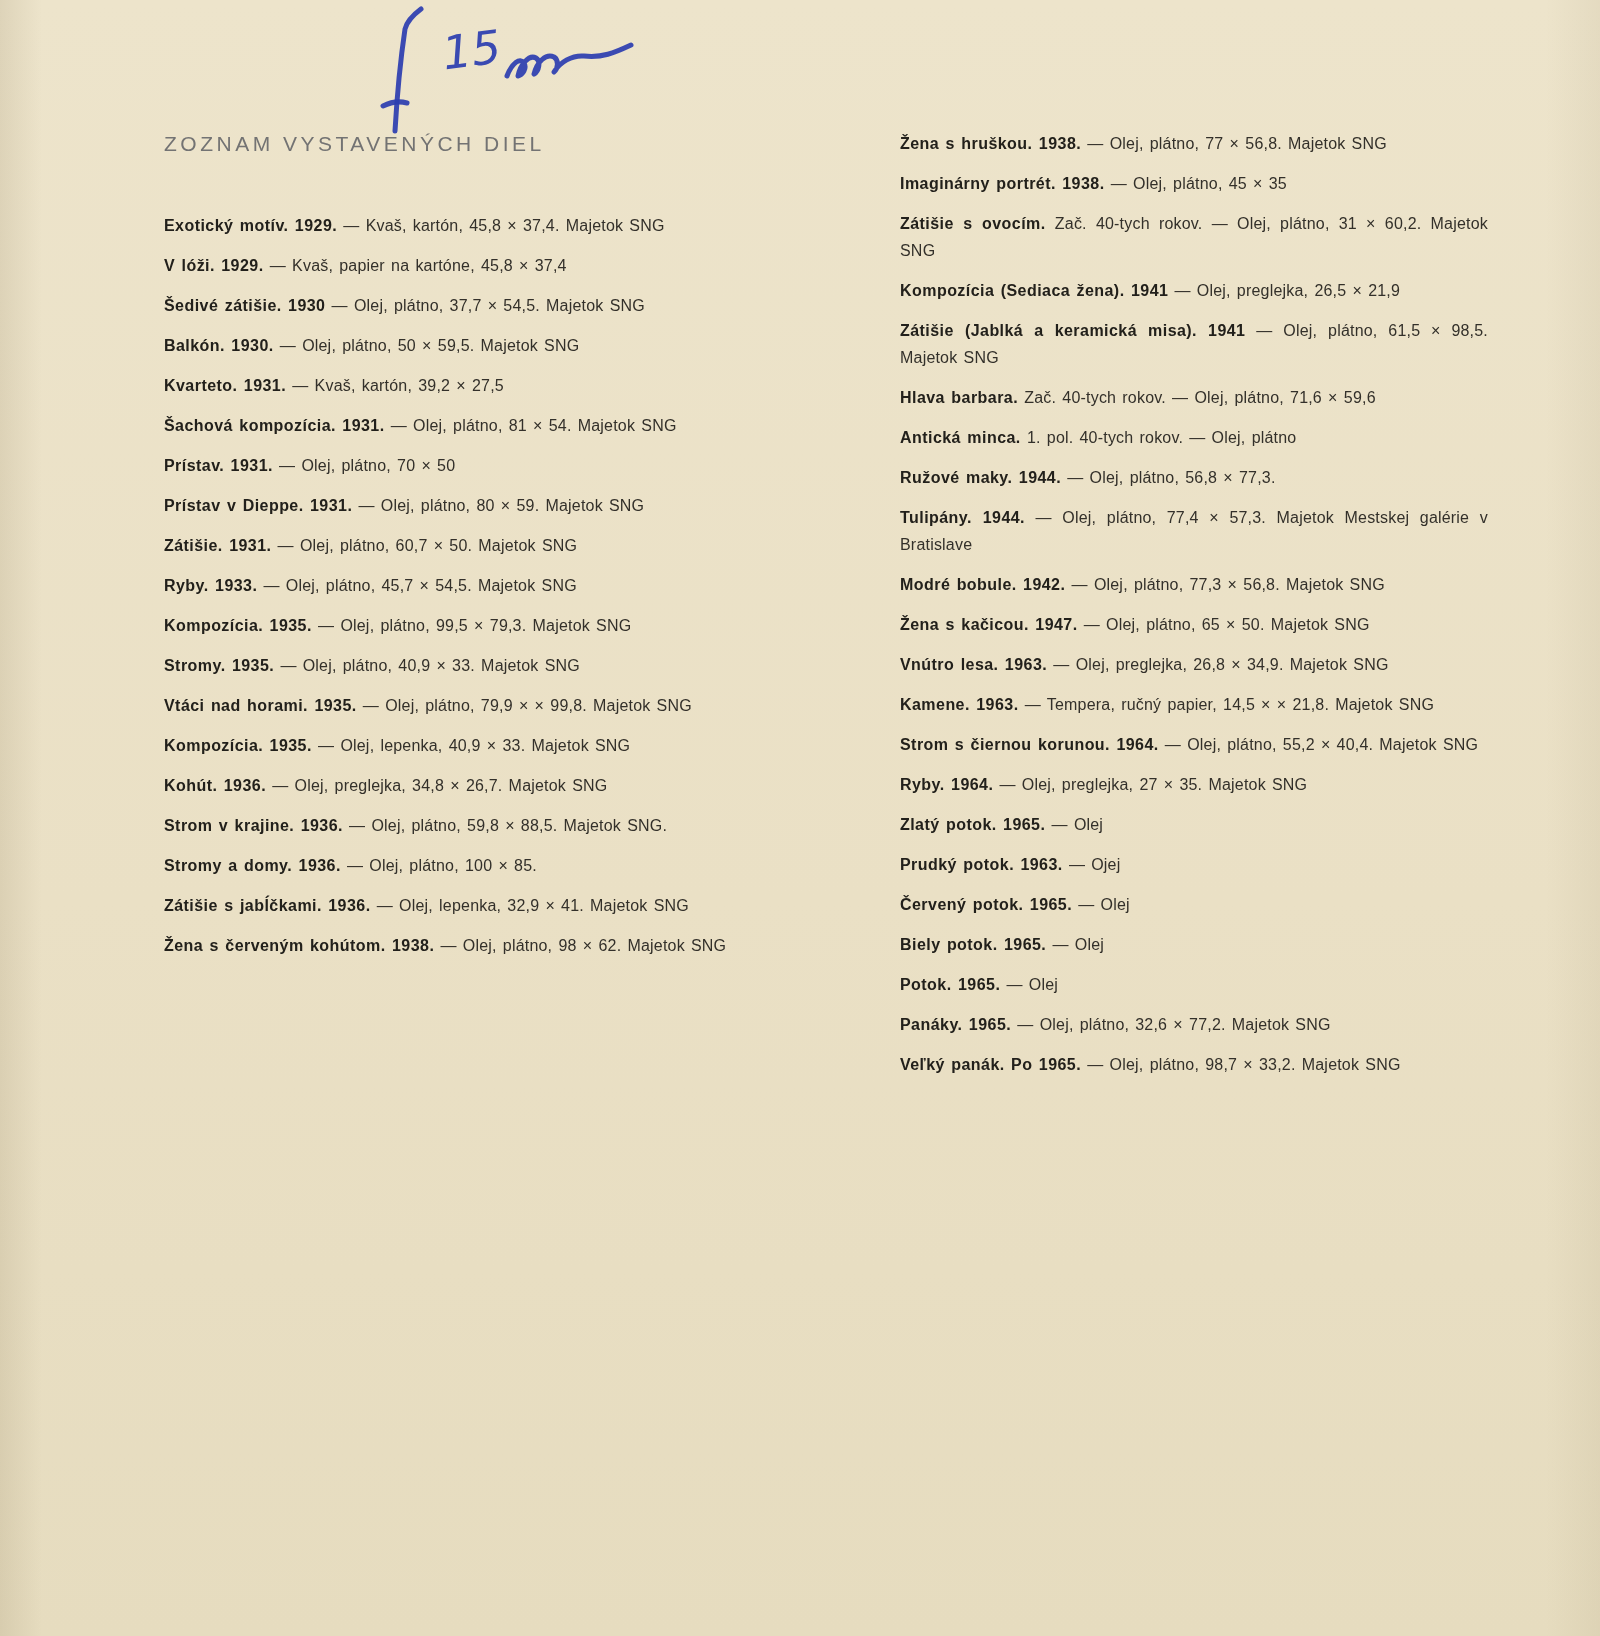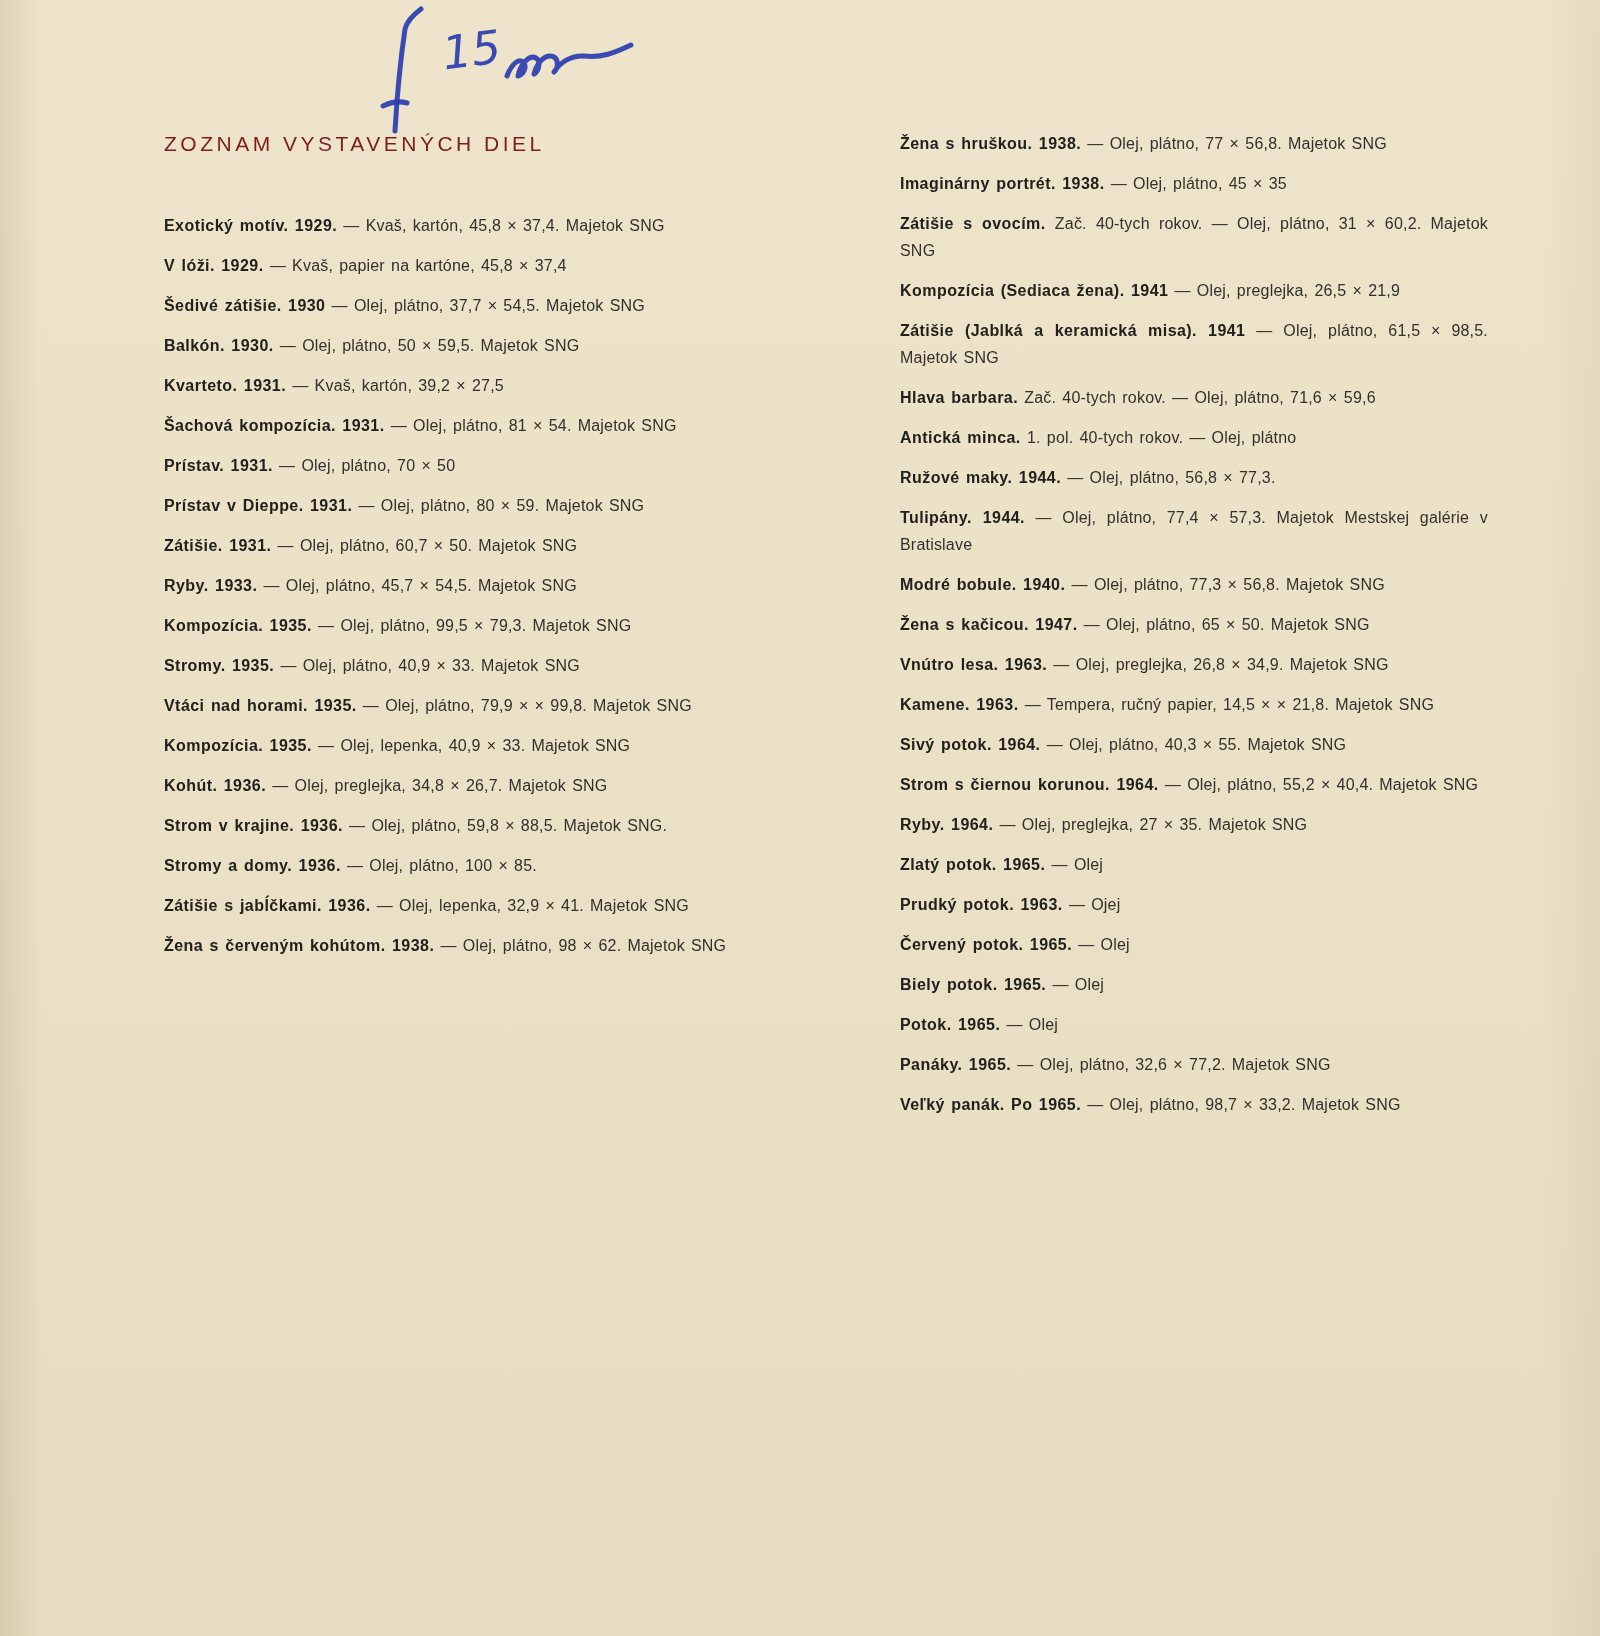--- a/index.html
+++ b/index.html
@@ -14,21 +14,21 @@
     background:
       linear-gradient(90deg, rgba(110,92,55,.12) 0px, rgba(110,92,55,0) 42px),
       linear-gradient(270deg, rgba(110,92,55,.07) 0px, rgba(110,92,55,0) 55px),
       linear-gradient(180deg, #ede4cb 0%, #eae0c5 55%, #e6dcbf 100%);
   }
   .col{position:absolute;}
   .col-left{left:164px;top:132px;width:588px;}
   .col-right{left:900px;top:130px;width:588px;}
   .page-title{
     font-size:21px;font-weight:400;letter-spacing:3.5px;
-    margin:0 0 56px 0;color:#7f1d1d;
+    margin:0 0 56px 0;color:#737373;
   }
   .entry{
     margin:0 0 13px 0;
     font-size:16px;line-height:27px;
     text-align:justify;letter-spacing:.2px;word-spacing:1.5px;
     color:#33302a;
   }
   .entry b{color:#22201b;letter-spacing:.45px;}
   .pen{
     position:absolute;left:355px;top:2px;width:310px;height:152px;
@@ -83,25 +83,24 @@
   <div class="entries">
       <p class="entry"><b>Žena s hruškou. 1938.</b> <span>— Olej, plátno, 77 × 56,8. Majetok SNG</span></p>
       <p class="entry"><b>Imaginárny portrét. 1938.</b> <span>— Olej, plátno, 45 × 35</span></p>
       <p class="entry"><b>Zátišie s ovocím.</b> <span>Zač. 40-tych rokov. — Olej, plátno, 31 × 60,2. Majetok SNG</span></p>
       <p class="entry"><b>Kompozícia (Sediaca žena). 1941</b> <span>— Olej, preglejka, 26,5 × 21,9</span></p>
       <p class="entry"><b>Zátišie (Jablká a keramická misa). 1941</b> <span>— Olej, plátno, 61,5 × 98,5. Majetok SNG</span></p>
       <p class="entry"><b>Hlava barbara.</b> <span>Zač. 40-tych rokov. — Olej, plátno, 71,6 × 59,6</span></p>
       <p class="entry"><b>Antická minca.</b> <span>1. pol. 40-tych rokov. — Olej, plátno</span></p>
       <p class="entry"><b>Ružové maky. 1944.</b> <span>— Olej, plátno, 56,8 × 77,3.</span></p>
       <p class="entry"><b>Tulipány. 1944.</b> <span>— Olej, plátno, 77,4 × 57,3. Majetok Mestskej galérie v Bratislave</span></p>
-      <p class="entry"><b>Modré bobule. 1940.</b> <span>— Olej, plátno, 77,3 × 56,8. Majetok SNG</span></p>
+      <p class="entry"><b>Modré bobule. 1942.</b> <span>— Olej, plátno, 77,3 × 56,8. Majetok SNG</span></p>
       <p class="entry"><b>Žena s kačicou. 1947.</b> <span>— Olej, plátno, 65 × 50. Majetok SNG</span></p>
       <p class="entry"><b>Vnútro lesa. 1963.</b> <span>— Olej, preglejka, 26,8 × 34,9. Majetok SNG</span></p>
       <p class="entry"><b>Kamene. 1963.</b> <span>— Tempera, ručný papier, 14,5 × × 21,8. Majetok SNG</span></p>
-      <p class="entry"><b>Sivý potok. 1964.</b> <span>— Olej, plátno, 40,3 × 55. Majetok SNG</span></p>
       <p class="entry"><b>Strom s čiernou korunou. 1964.</b> <span>— Olej, plátno, 55,2 × 40,4. Majetok SNG</span></p>
       <p class="entry"><b>Ryby. 1964.</b> <span>— Olej, preglejka, 27 × 35. Majetok SNG</span></p>
       <p class="entry"><b>Zlatý potok. 1965.</b> <span>— Olej</span></p>
       <p class="entry"><b>Prudký potok. 1963.</b> <span>— Ojej</span></p>
       <p class="entry"><b>Červený potok. 1965.</b> <span>— Olej</span></p>
       <p class="entry"><b>Biely potok. 1965.</b> <span>— Olej</span></p>
       <p class="entry"><b>Potok. 1965.</b> <span>— Olej</span></p>
       <p class="entry"><b>Panáky. 1965.</b> <span>— Olej, plátno, 32,6 × 77,2. Majetok SNG</span></p>
       <p class="entry"><b>Veľký panák. Po 1965.</b> <span>— Olej, plátno, 98,7 × 33,2. Majetok SNG</span></p>
     </div>

